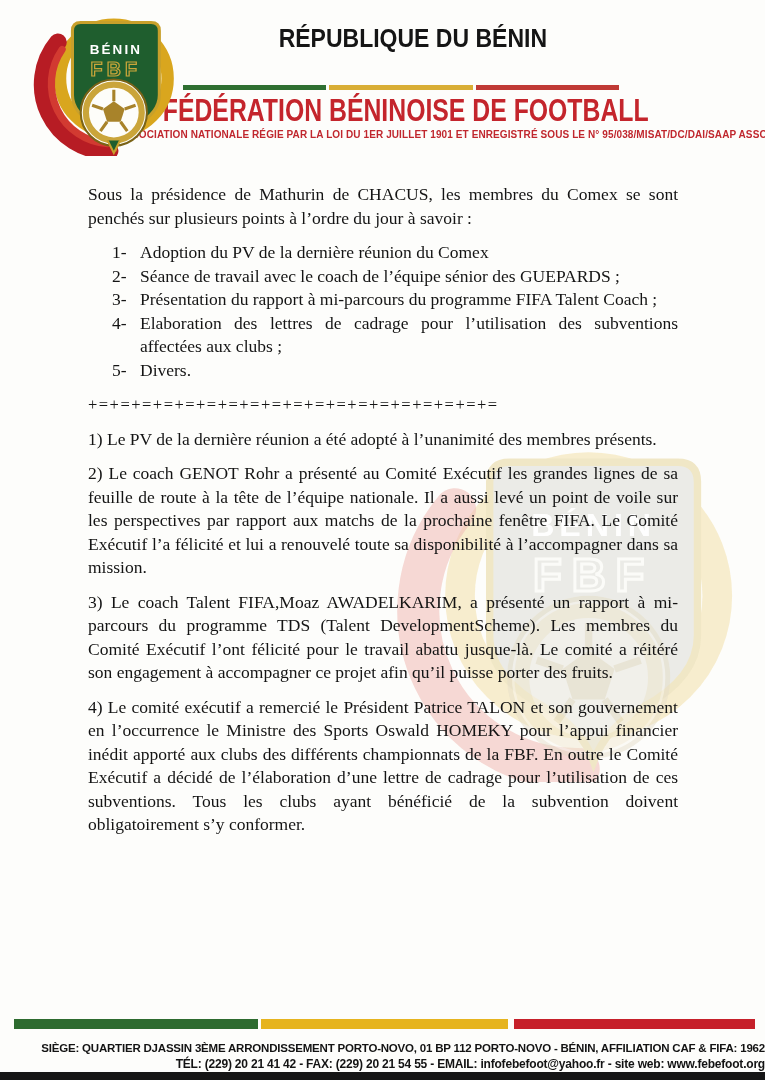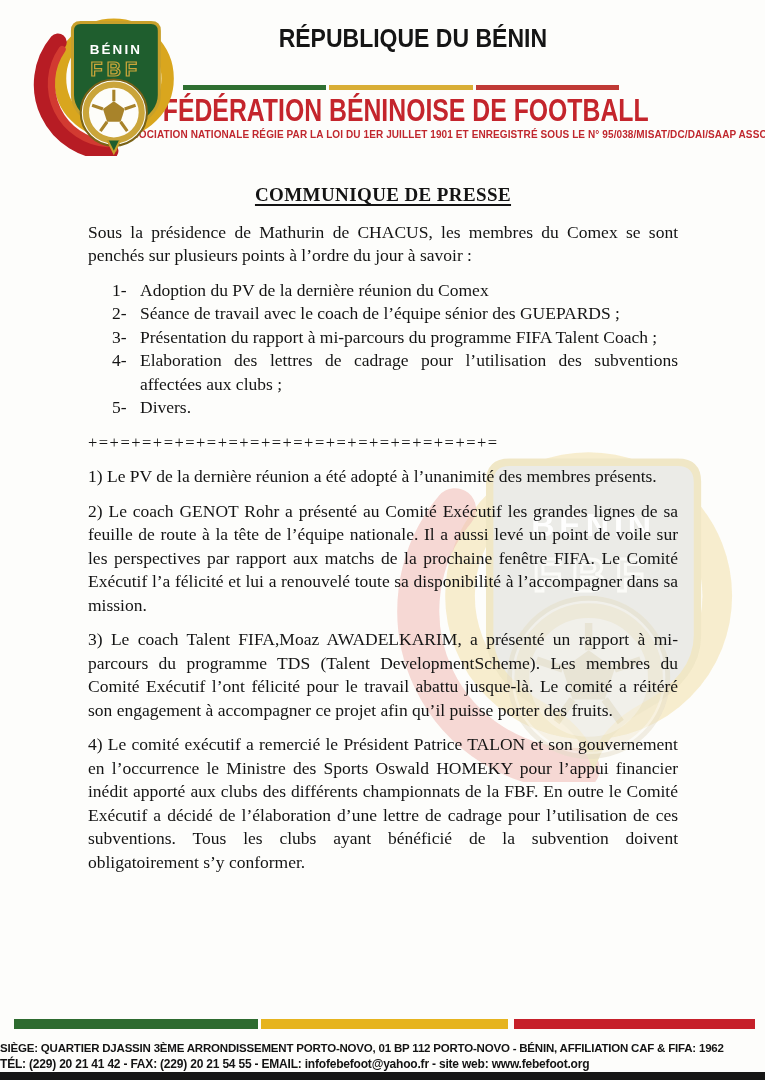--- a/index.html
+++ b/index.html
@@ -52,21 +52,21 @@
   .agenda li { display:flex; text-align:justify; }
   .agenda .num { flex:none; width:28px; }
   .agenda .txt { flex:1; }
   .separator { margin-bottom:11px; letter-spacing:1.5px; font-size:16.5px; white-space:nowrap; }
 
   
   .fbar { position:absolute; height:10px; top:1019px; z-index:2; }
   .fbar.g { left:14px;  width:244px; background:#2d6b2f; }
   .fbar.y { left:261px; width:247px; background:#e6b41e; }
   .fbar.r { left:514px; width:241px; background:#c6202a; }
-  .fline { position:absolute; left:0; right:0; text-align:left; z-index:2;
+  .fline { position:absolute; left:0; right:0; text-align:right; z-index:2;
     font-family:"Liberation Sans", sans-serif; font-weight:700; color:#131313;
     letter-spacing:-.2px; white-space:nowrap; }
   .fline.l1 { top:1042px; font-size:11.5px; }
   .fline.l2 { top:1057px; font-size:12px; }
   .fbar-black { position:absolute; left:0; top:1072px; width:765px; height:8px; background:#161616; z-index:2; }
 
   svg text { font-family:"Liberation Sans", sans-serif; }
 </style>
 </head>
 <body>
@@ -120,21 +120,20 @@
     <text x="92" y="68" text-anchor="middle" font-size="19" font-weight="bold" fill="none" stroke="#fbfbf8" stroke-width="1.2" letter-spacing="4">FBF</text>
     <g opacity=".5">
       <circle cx="90" cy="103" r="32" fill="#f7f5ee" stroke="#e3dcc6" stroke-width="2"></circle>
       <circle cx="90" cy="103" r="27" fill="none" stroke="#efe6cc" stroke-width="6"></circle>
       <path d="M90,92 L79.5,99.6 L83.5,111.9 L96.5,111.9 L100.5,99.6 Z" fill="#e5dcc2"></path>
       <path d="M90,92 L90,81 M79.5,99.6 L69,96 M83.5,111.9 L77,121 M96.5,111.9 L103,121 M100.5,99.6 L111,96" stroke="#e5dcc2" stroke-width="3" fill="none"></path>
     </g>
   </svg>
 
   <main class="doc">
-    <h1 class="doc-title">COMMUNIQUE DE PRESSE</h1>
 
     <p>Sous la présidence de Mathurin de CHACUS, les membres du Comex se sont penchés sur plusieurs points à l’ordre du jour à savoir :</p>
 
     <ol class="agenda">
       <li>
         <span class="num">1-</span>
         <span class="txt">Adoption du PV de la dernière réunion du Comex</span>
       </li>
       <li>
         <span class="num">2-</span>

